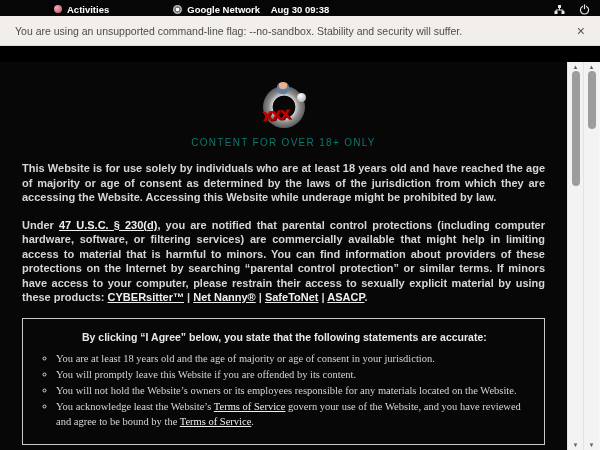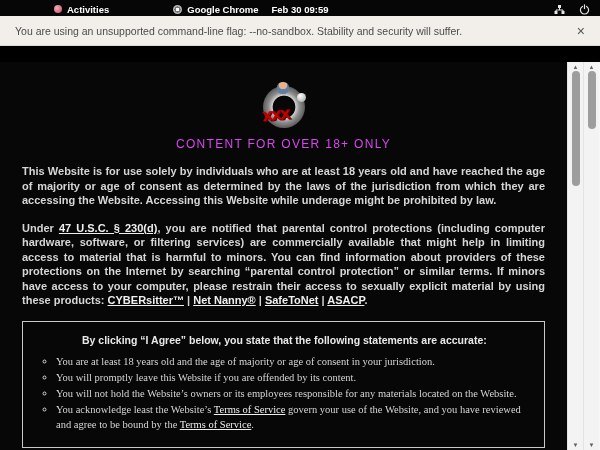--- a/index.html
+++ b/index.html
@@ -56,21 +56,21 @@
   .logo-ring { position:absolute; inset:2px; border-radius:50%;
     background:radial-gradient(closest-side, #070707 0 52%, #cfcfcf 56%, #8d8d8d 74%, #5b5b5b 100%); }
   .logo-ring::after { content:""; position:absolute; right:-1px; top:7px; width:9px; height:9px;
     border-radius:50%; background:radial-gradient(circle at 35% 30%, #fff, #9a9a9a); }
   .logo-figure { position:absolute; top:-2px; left:16px; width:12px; height:12px; border-radius:45%;
     background:radial-gradient(circle at 50% 25%, #e8b08b 0 38%, #5d7fa3 42%); }
   .logo-xxx { position:absolute; left:1px; bottom:6px; font-size:17px; font-weight:bold;
     color:#c00000; letter-spacing:-2px; transform:rotate(-6deg);
     text-shadow:1px 1px 0 #5a0000; font-family:"DejaVu Sans", sans-serif; }
 
-  .heading { font-size:12px; letter-spacing:1.3px; color:#d946ef; font-weight:500; margin:4px 0 0; }
+  .heading { font-size:10px; letter-spacing:1.3px; color:#0f766e; font-weight:500; margin:4px 0 0; }
 
   .para { text-align:justify; font-size:11px; line-height:1.32; margin:13px 22px 0; color:#d6d6d6;font-weight:bold; }
   .para a, .agree-box a { color:#efefef; text-decoration:underline; }
 
   .agree-box {
     margin:13px 22px 0; border:1px solid #c9c9c9; padding:11px 13px 13px;
     text-align:left; font-size:10.5px; line-height:1.35; color:#d6d6d6;
   }
   .agree-box .bold { font-weight:bold; color:#e9e9e9;margin-left:46px; }
   .agree-box ul { margin:8px 0 0 6px; padding-left:14px; list-style-type:circle; }
@@ -91,24 +91,24 @@
 <div class="screen">
 
   <div class="topbar">
     <div class="topbar-left">
       <div class="tb-item">
         <span class="act-dot"></span>
         <span>Activities</span>
       </div>
       <div class="tb-item">
         <span class="chrome-ico"></span>
-        <span>Google Chrome</span>
+        <span>Google Network</span>
       </div>
     </div>
-    <div class="tb-clock">Feb 30 09:59</div>
+    <div class="tb-clock">Aug 30 09:38</div>
     <div class="topbar-right">
       <span>
         <svg width="11" height="11" viewBox="0 0 11 11">
           <rect x="4" y="1" width="3" height="3" fill="#e6e6e6"></rect>
           <rect x="0.5" y="7" width="3" height="3" fill="#e6e6e6"></rect>
           <rect x="7.5" y="7" width="3" height="3" fill="#e6e6e6"></rect>
           <path d="M5.5 4v2M2 7V6h7v1" stroke="#e6e6e6" stroke-width="1" fill="none"></path>
         </svg>
       </span>
       <span>

